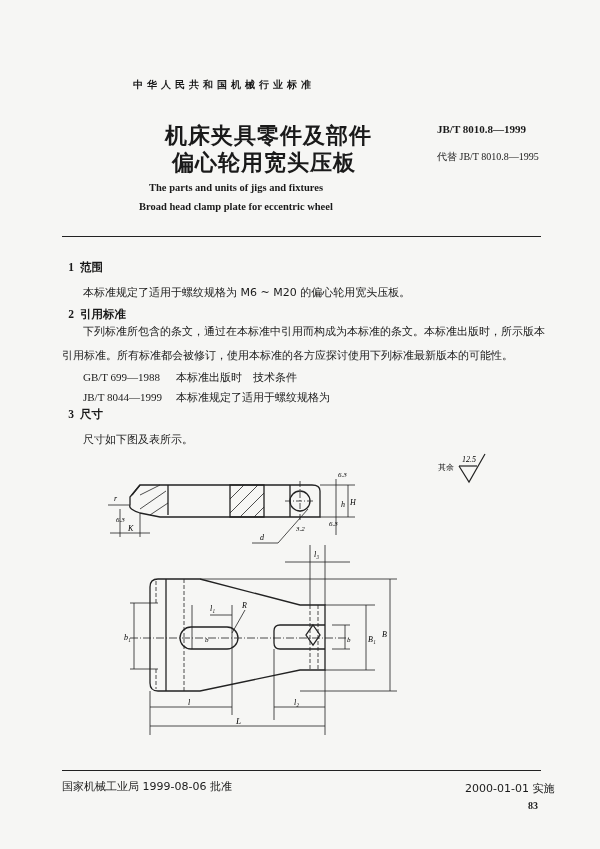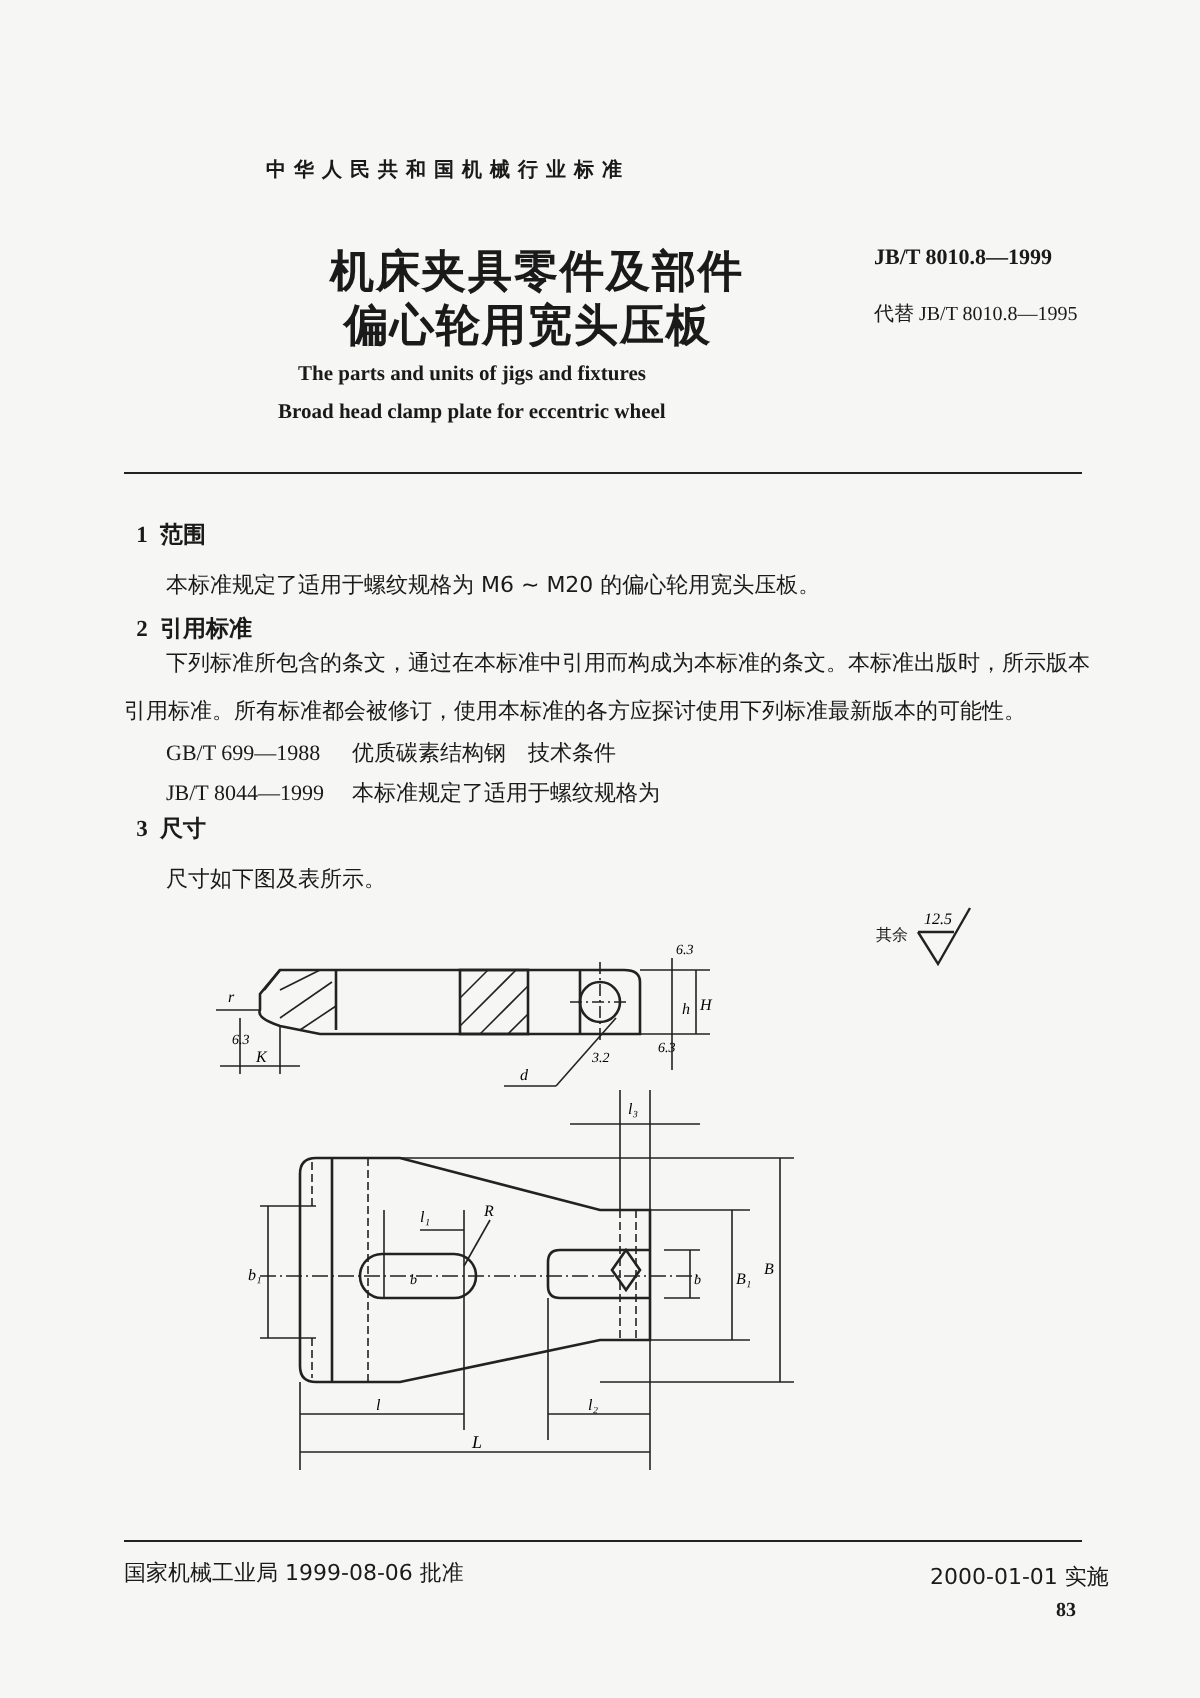--- a/index.html
+++ b/index.html
@@ -43,21 +43,21 @@
   <span class="num">1</span><span>范围</span>
 </div>
 <div class="abs para" style="left:83px; top:284px">本标准规定了适用于螺纹规格为 M6 ~ M20 的偏心轮用宽头压板。</div>
 
 <div class="abs sec-head" style="left:62px; top:307px">
   <span class="num">2</span><span>引用标准</span>
 </div>
 <div class="abs para" style="left:83px; top:323px">下列标准所包含的条文，通过在本标准中引用而构成为本标准的条文。本标准出版时，所示版本</div>
 <div class="abs para" style="left:62px; top:347px">引用标准。所有标准都会被修订，使用本标准的各方应探讨使用下列标准最新版本的可能性。</div>
 <div class="abs para" style="left:83px; top:368px">
-  <span class="ref-code" style="width:93px">GB/T 699—1988</span><span>优质碳素结构钢　技术条件</span>
+  <span class="ref-code" style="width:93px">GB/T 699—1988</span><span>本标准出版时　技术条件</span>
 </div>
 <div class="abs para" style="left:83px; top:388px">
   <span class="ref-code" style="width:93px">JB/T 8044—1999</span><span>本标准规定了适用于螺纹规格为</span>
 </div>
 
 <div class="abs sec-head" style="left:62px; top:407px">
   <span class="num">3</span><span>尺寸</span>
 </div>
 <div class="abs para" style="left:83px; top:431px">尺寸如下图及表所示。</div>
 

